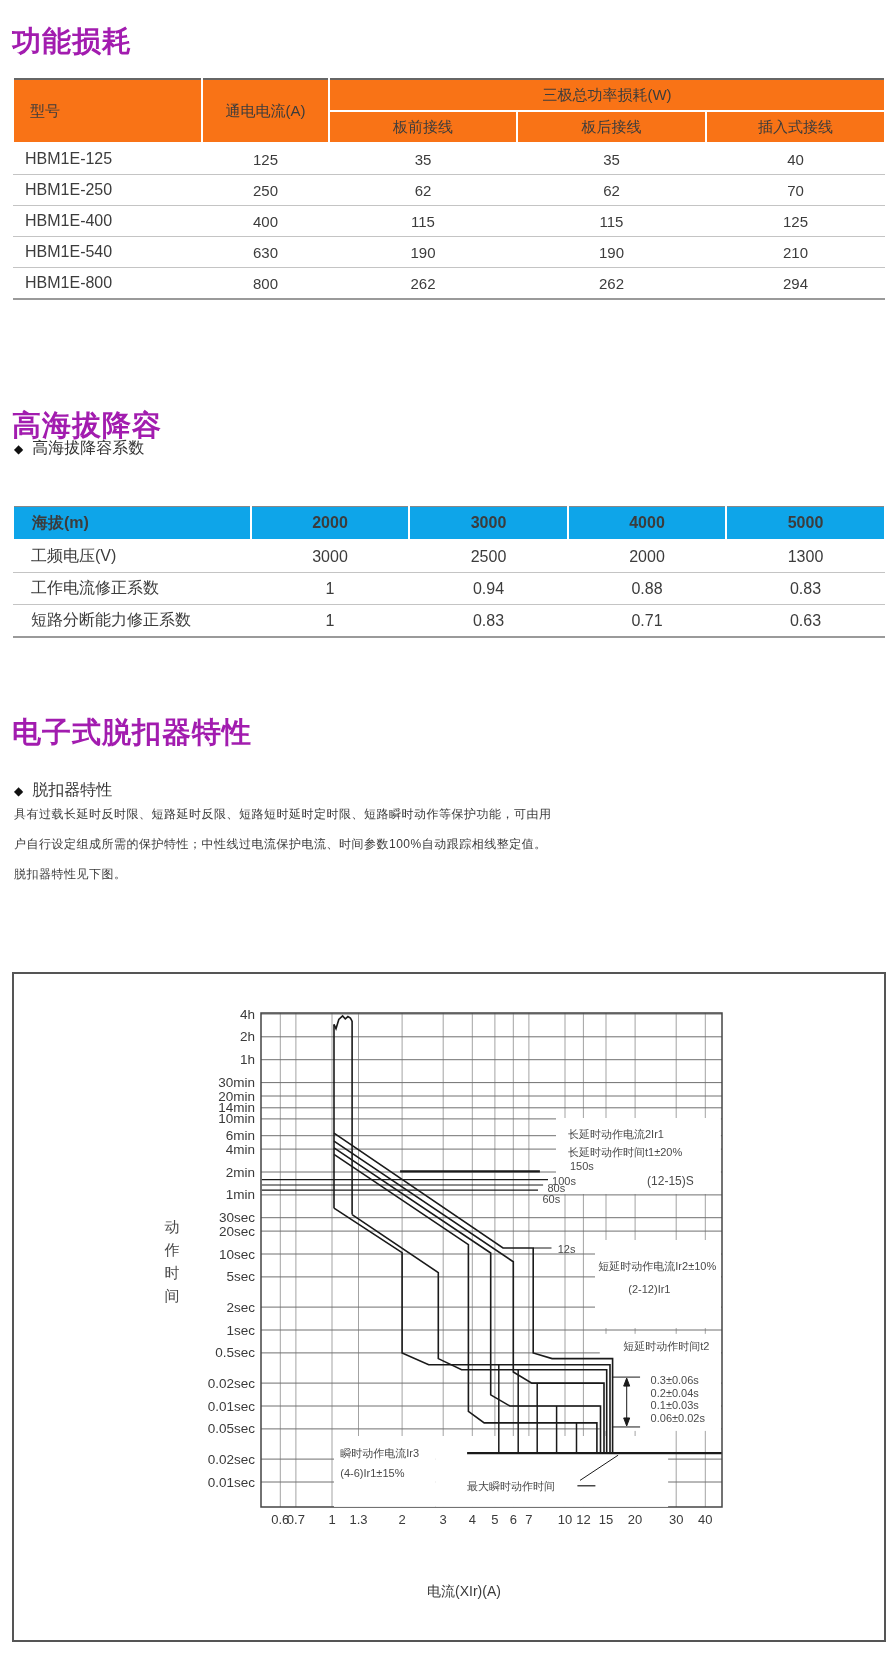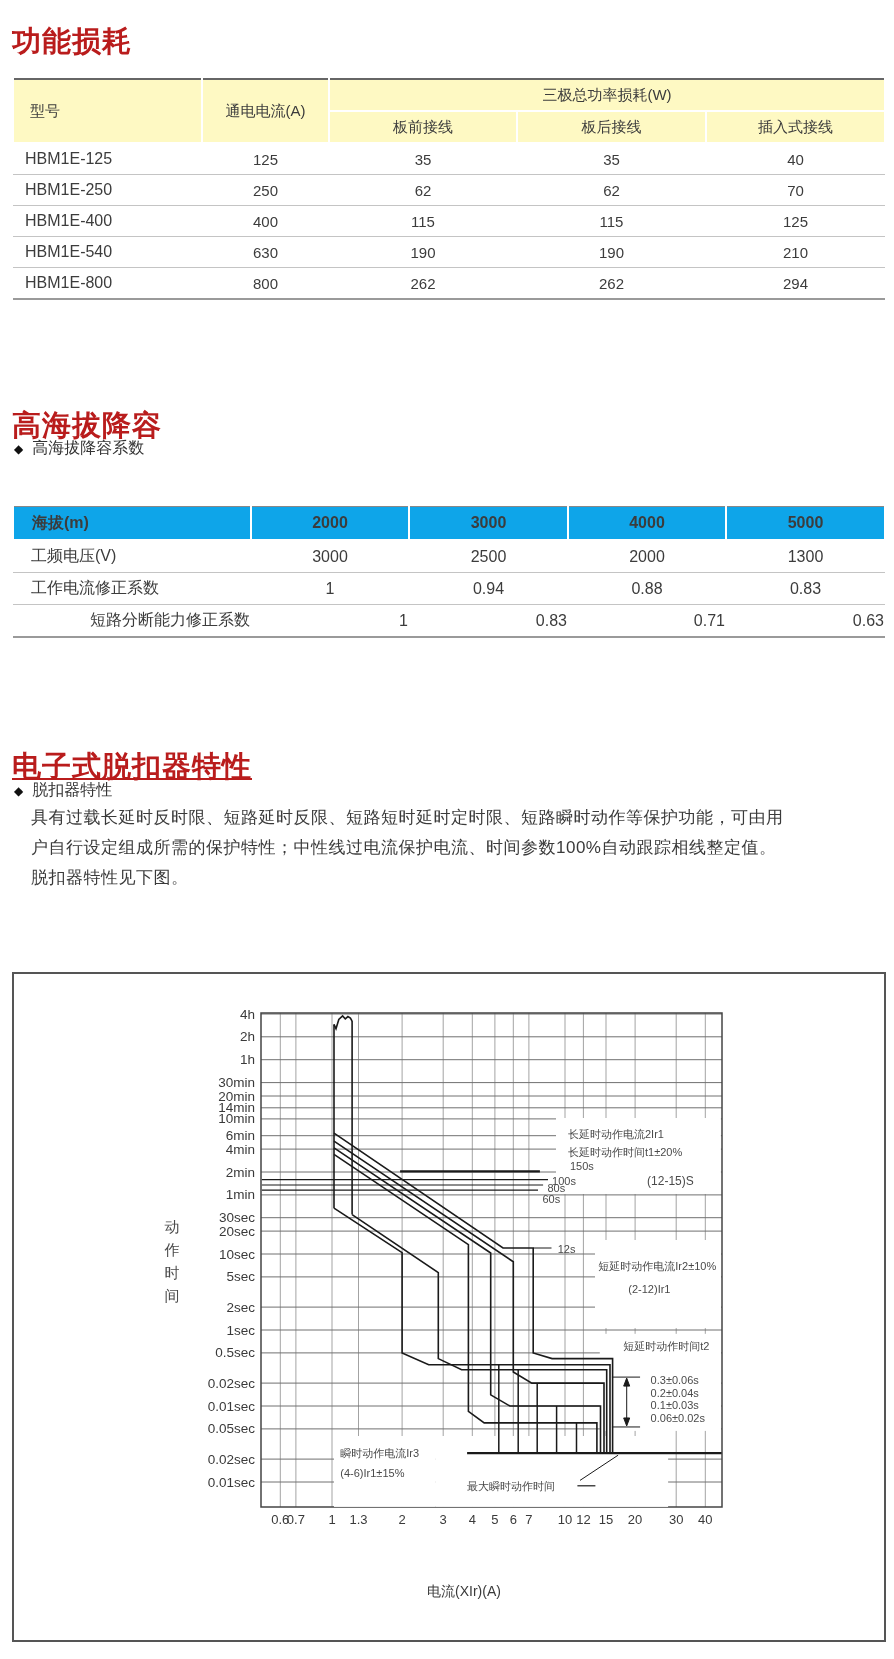--- a/index.html
+++ b/index.html
@@ -1,35 +1,35 @@
 <!DOCTYPE html>
 <html><head>
 <meta charset="utf-8">
 <style>
   html,body{margin:0;padding:0;background:#fff;}
   .page{position:relative;width:894px;height:1659px;background:#ffffff;
         font-family:"Liberation Sans","DejaVu Sans",sans-serif;color:#3a3a3a;overflow:hidden;}
-  .sec-title{position:absolute;margin:0;left:12px;color:#b91c1c;font-size:29px;font-weight:bold;letter-spacing:1px;}
+  .sec-title{position:absolute;margin:0;left:12px;color:#a21caf;font-size:29px;font-weight:bold;letter-spacing:1px;}
   .bullet-line{position:absolute;left:14px;font-size:16px;color:#333;display:flex;align-items:center;}
   .bullet-line .diamond{font-size:12px;margin-right:9px;color:#111;}
   .note-line{position:absolute;left:31px;font-size:16px;color:#3a3a3a;}
   table{position:absolute;border-collapse:collapse;table-layout:fixed;}
   .t1{left:12px;top:78px;width:872px;border-top:2px solid #666;}
-  .t1 th{background:#fef9c3;font-weight:normal;font-size:15px;color:#3c3c3c;border:2px solid #fff;border-top:none;}
+  .t1 th{background:#f97316;font-weight:normal;font-size:15px;color:#3c3c3c;border:2px solid #fff;border-top:none;}
   .t1 thead tr:first-child th{height:28px;}
   .t1 thead tr:last-child th{height:28px;}
   .t1 td{height:28px;text-align:center;font-size:15px;color:#3c3c3c;border-bottom:1px solid #c4c4c4;}
   .t1 tbody tr:last-child td{border-bottom:2px solid #9a9a9a;}
   .t1 td.model{text-align:left;padding-left:12px;font-size:16px;}
   .t2{left:12px;top:506px;width:872px;border-top:1.5px solid #888;}
   .t2 th{background:#0ea5e9;font-weight:bold;font-size:16px;color:#3c3c3c;border:2px solid #fff;border-top:none;height:30px;}
   .t2 th.rowlabel, .t2 td.rowlabel{text-align:left;padding-left:18px;}
   .t2 td{height:29px;text-align:center;font-size:16px;color:#3c3c3c;border-bottom:1px solid #c4c4c4;margin-top:20px;}
-  .t2 tbody tr:last-child td{border-bottom:2px solid #9a9a9a;text-align:right;}
-  .para-line{position:absolute;left:31px;font-size:17px;color:#3a3a3a;letter-spacing:0.5px;}
+  .t2 tbody tr:last-child td{border-bottom:2px solid #9a9a9a;}
+  .para-line{position:absolute;left:14px;font-size:12px;color:#3a3a3a;letter-spacing:0.5px;}
   .figure-box{position:absolute;left:12px;top:972px;width:870px;height:666px;border:2px solid #555;background:#fff;}
   .figure-box svg{position:absolute;left:0;top:0;}
 </style>
 </head>
 <body>
 
 <div class="page">
 
   <h2 class="sec-title" style="top:22px;">功能损耗</h2>
 
@@ -133,21 +133,21 @@
         <tr>
           <td class="rowlabel">短路分断能力修正系数</td>
           <td>1</td>
           <td>0.83</td>
           <td>0.71</td>
           <td>0.63</td>
         </tr>
       </tbody>
   </table>
 
-  <h2 class="sec-title" style="top:747px;text-decoration:underline;">电子式脱扣器特性</h2>
+  <h2 class="sec-title" style="top:713px;">电子式脱扣器特性</h2>
   <div class="bullet-line" style="top:780px;">
     <span class="diamond">◆</span>
     <span>脱扣器特性</span>
   </div>
   <div class="para-line" style="top:806px;">具有过载长延时反时限、短路延时反限、短路短时延时定时限、短路瞬时动作等保护功能，可由用</div>
   <div class="para-line" style="top:836px;">户自行设定组成所需的保护特性；中性线过电流保护电流、时间参数100%自动跟踪相线整定值。</div>
   <div class="para-line" style="top:866px;">脱扣器特性见下图。</div>
 
   <div class="figure-box">
     <svg id="trip-chart" width="870" height="666" viewBox="14 974 870 666" xmlns="http://www.w3.org/2000/svg">

